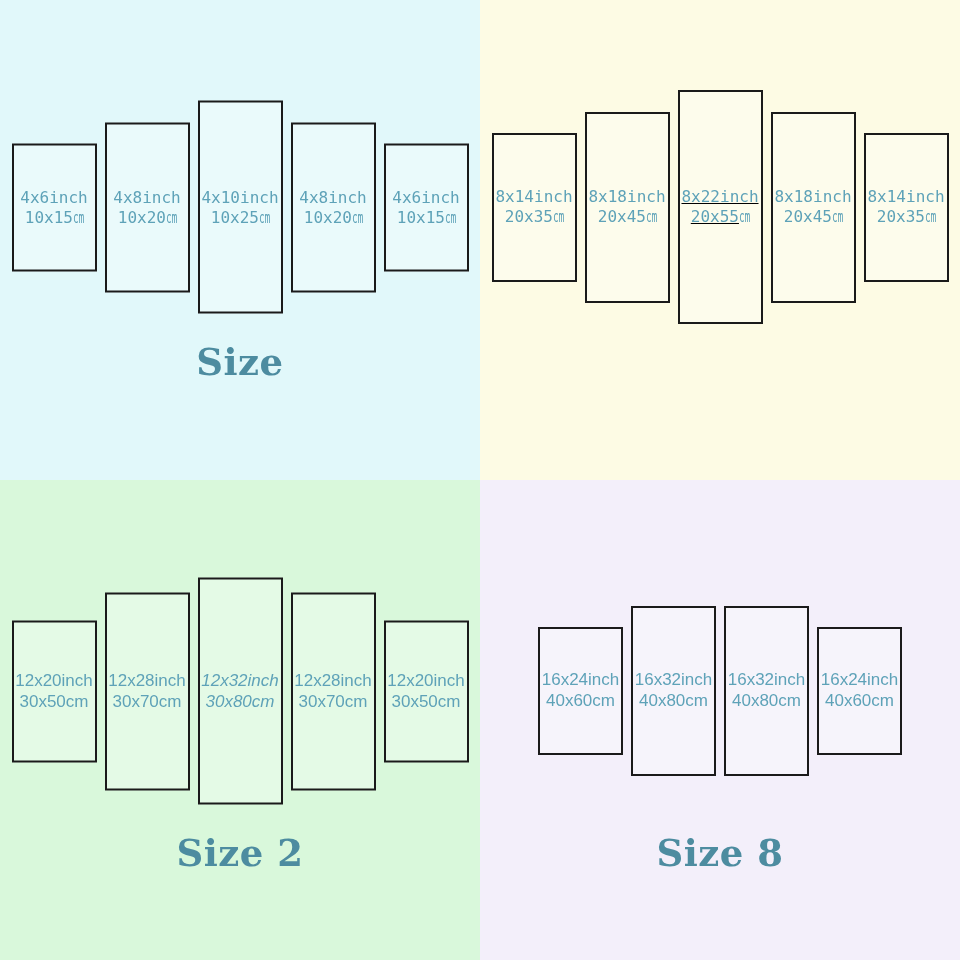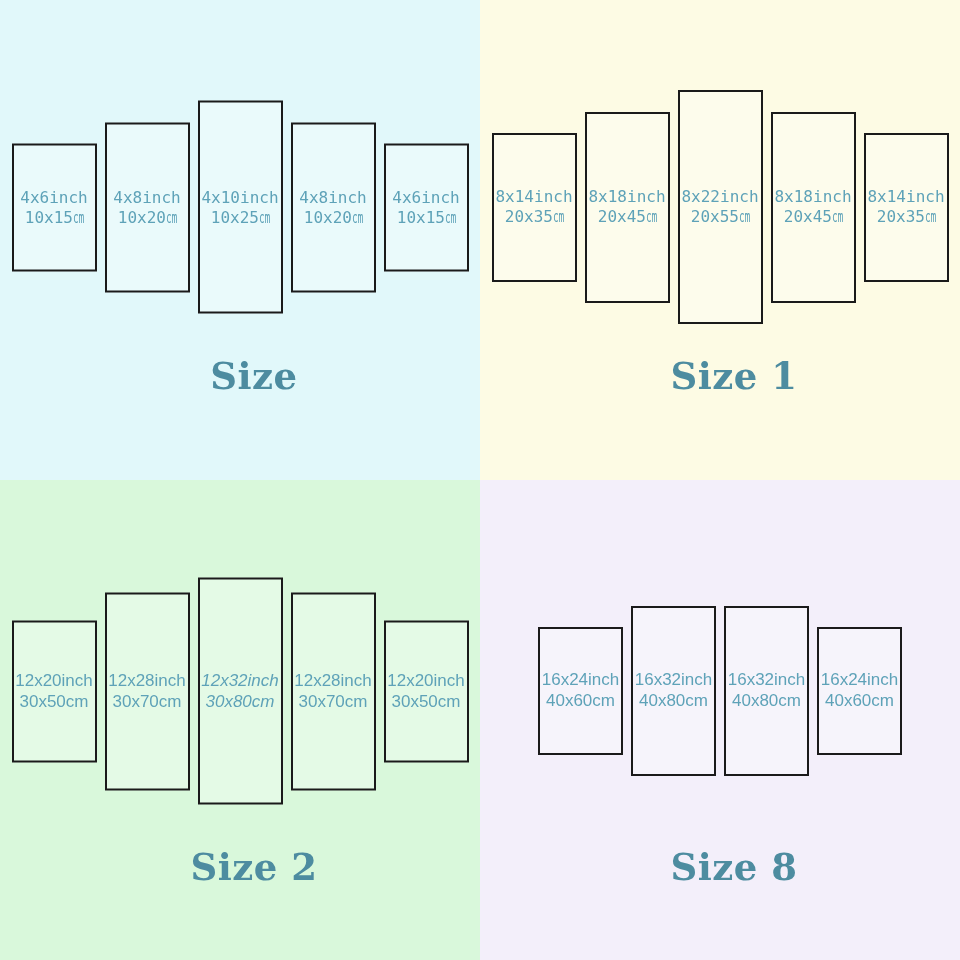--- a/index.html
+++ b/index.html
@@ -44,21 +44,21 @@
     font-size: 17px; line-height: 1.22;
   }
   .cm-compact {
     display: inline-block;
     transform: scaleX(0.60);
     transform-origin: left center;
     margin-right: -8px;
     letter-spacing: -0.5px;
   }
   .quad-title {
-    position: absolute; left: 0; top: 340px; width: 100%; margin: 14px;
+    position: absolute; left: 0; top: 340px; width: 100%; margin: 0;
     text-align: center;
     font-family: "DejaVu Serif", "Liberation Serif", serif;
     font-weight: 700; font-size: 37px;
     letter-spacing: 0.5px;
     color: var(--title-color, #4d8ca0);
   }
   .quad-bottom .quad-title { top: 351px; }
 </style>
 </head>
 <body>
@@ -108,40 +108,39 @@
             <div class="line-inch">8x14inch</div>
             <div class="line-cm">20x35<span class="cm-compact">cm</span></div>
           </div>
         </div>
         <div class="panel" style="height: 191px;">
           <div class="panel-label">
             <div class="line-inch">8x18inch</div>
             <div class="line-cm">20x45<span class="cm-compact">cm</span></div>
           </div>
         </div>
-        <div class="panel" style="height: 234px;">
+        <div class="panel" style="height: 234px; text-decoration: underline;">
           <div class="panel-label">
             <div class="line-inch">8x22inch</div>
             <div class="line-cm">20x55<span class="cm-compact">cm</span></div>
           </div>
         </div>
         <div class="panel" style="height: 191px;">
           <div class="panel-label">
             <div class="line-inch">8x18inch</div>
             <div class="line-cm">20x45<span class="cm-compact">cm</span></div>
           </div>
         </div>
         <div class="panel" style="height: 149px;">
           <div class="panel-label">
             <div class="line-inch">8x14inch</div>
             <div class="line-cm">20x35<span class="cm-compact">cm</span></div>
           </div>
         </div>
       </div>
-    <h2 class="quad-title">Size 1</h2>
   </section>
 
   <section class="quad quad-bottom" style="background: rgb(217, 248, 219); padding-left: 40px;">
     <div class="panels-row">
         <div class="panel" style="height: 142px;">
           <div class="panel-label">
             <div class="line-inch">12x20inch</div>
             <div class="line-cm">30x50cm</div>
           </div>
         </div>

